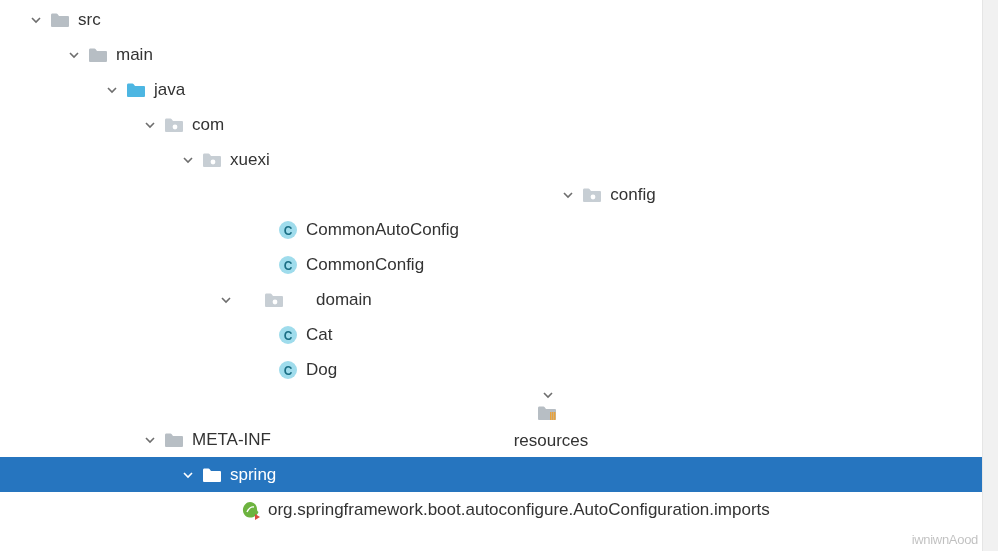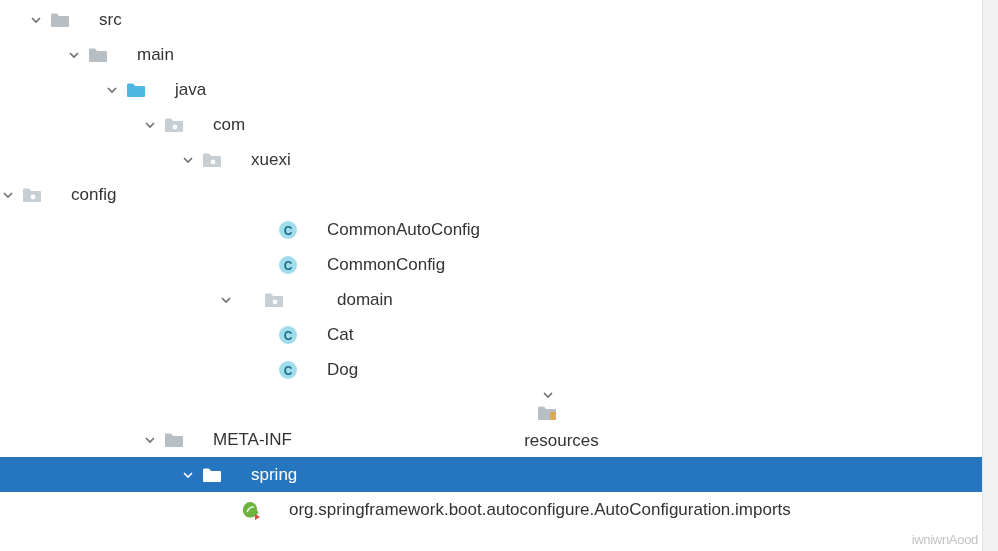--- a/index.html
+++ b/index.html
@@ -41,21 +41,21 @@
   .spacer-arrow { width: 22px; flex-shrink:0; }
   .icon {
     width: 20px;
     height: 20px;
     display: inline-flex;
     align-items: center;
     justify-content: center;
     margin-right: 8px;
     flex-shrink: 0;
   }
-  .label { line-height: 35px; margin-left: 21px; }
+  .label { line-height: 35px; }
   .scrollbar {
     position: absolute;
     right: 0; top: 0;
     width: 16px; height: 100%;
     background: #f1f1f1;
     border-left: 1px solid #e5e5e5;
   }
   .watermark {
     position: absolute;
     right: 20px;
@@ -129,21 +129,21 @@
         </svg>
       </span>
       <span class="icon">
         <svg width="20" height="16" viewBox="0 0 20 16">
     <path d="M1 3 L1 14 Q1 15 2 15 L18 15 Q19 15 19 14 L19 5 Q19 4 18 4 L9 4 L7.5 2 Q7 1.5 6.5 1.5 L2 1.5 Q1 1.5 1 3 Z" fill="#c7ced4"></path>
     <circle cx="11" cy="10" r="2.4" fill="#ffffff"></circle>
         </svg>
       </span>
       <span class="label">xuexi</span>
     </div>
-    <div class="row" style="">
+    <div class="row" style="padding-left: 218px; justify-content: center;">
       <span class="arrow">
         <svg width="12" height="12" viewBox="0 0 12 12" fill="none" stroke-width="1.6">
     <polyline points="2,4 6,8 10,4"></polyline>
         </svg>
       </span>
       <span class="icon">
         <svg width="20" height="16" viewBox="0 0 20 16">
     <path d="M1 3 L1 14 Q1 15 2 15 L18 15 Q19 15 19 14 L19 5 Q19 4 18 4 L9 4 L7.5 2 Q7 1.5 6.5 1.5 L2 1.5 Q1 1.5 1 3 Z" fill="#c7ced4"></path>
     <circle cx="11" cy="10" r="2.4" fill="#ffffff"></circle>
         </svg>

